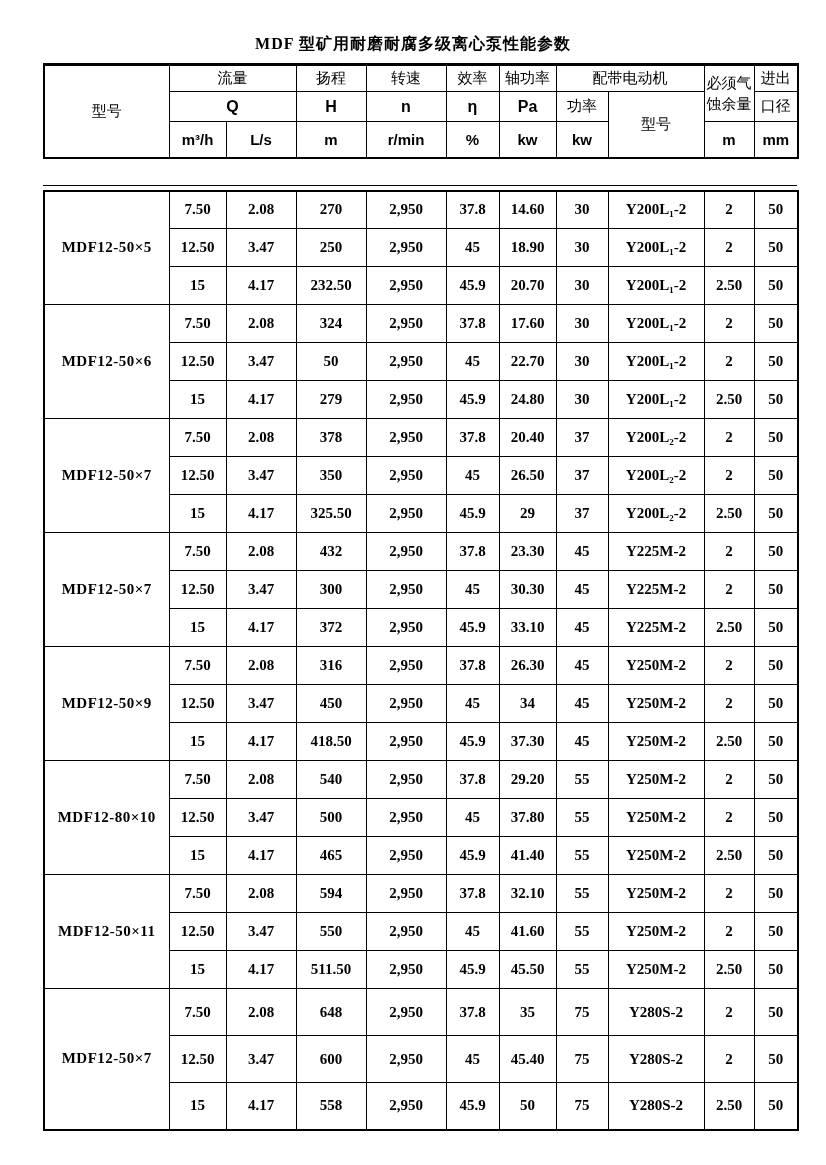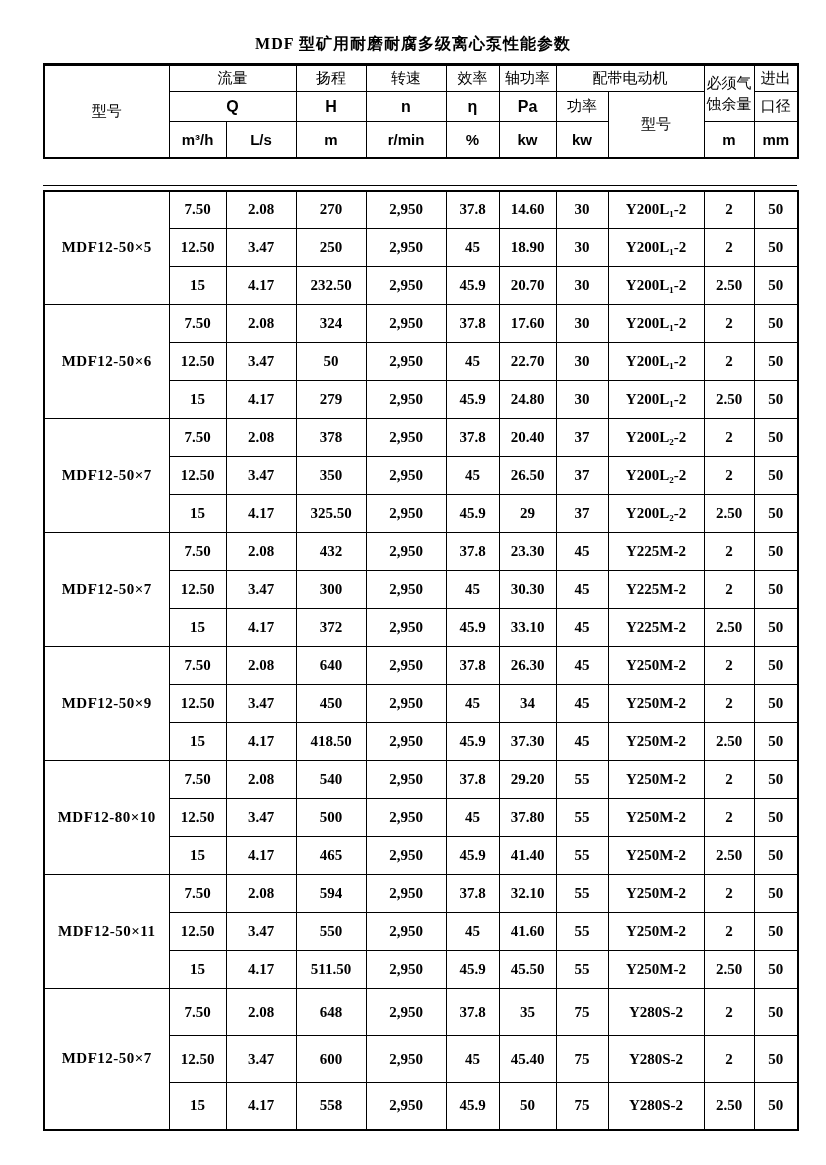--- a/index.html
+++ b/index.html
@@ -315,21 +315,21 @@
           <td>33.10</td>
           <td>45</td>
           <td>Y225M-2</td>
           <td>2.50</td>
           <td>50</td>
         </tr>
         <tr>
           <td rowspan="3" class="model-cell">MDF12-50×9</td>
           <td>7.50</td>
           <td>2.08</td>
-          <td>640</td>
+          <td>316</td>
           <td>2,950</td>
           <td>37.8</td>
           <td>26.30</td>
           <td>45</td>
           <td>Y250M-2</td>
           <td>2</td>
           <td>50</td>
         </tr>
         <tr>
           <td>12.50</td>

